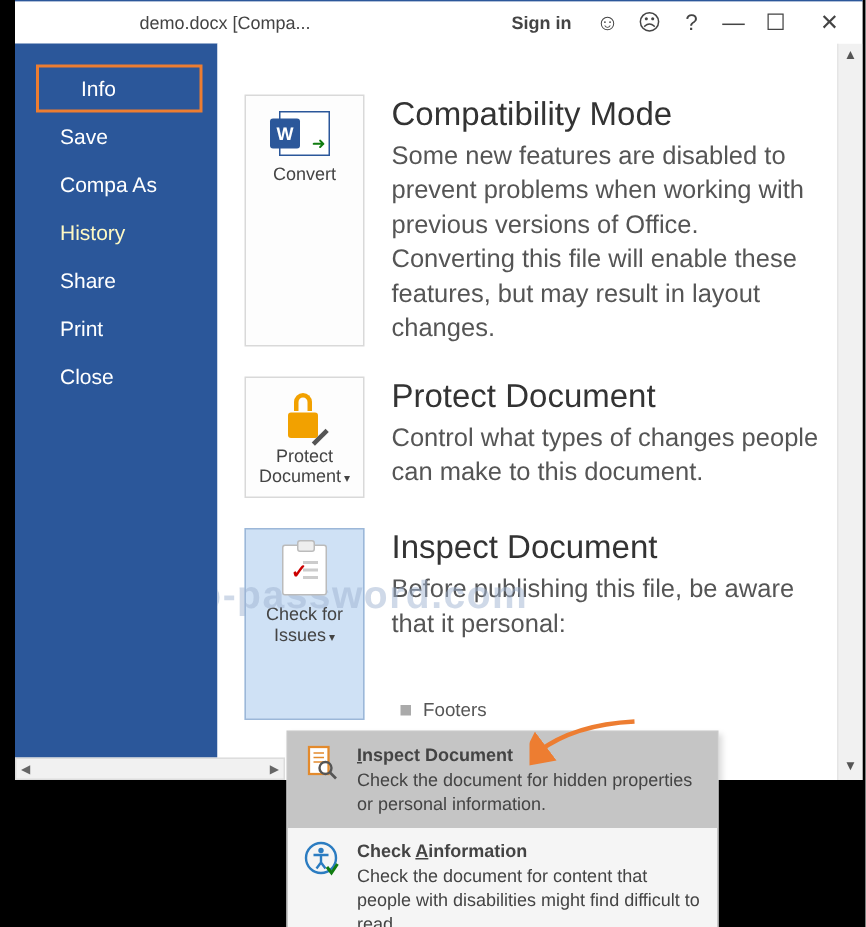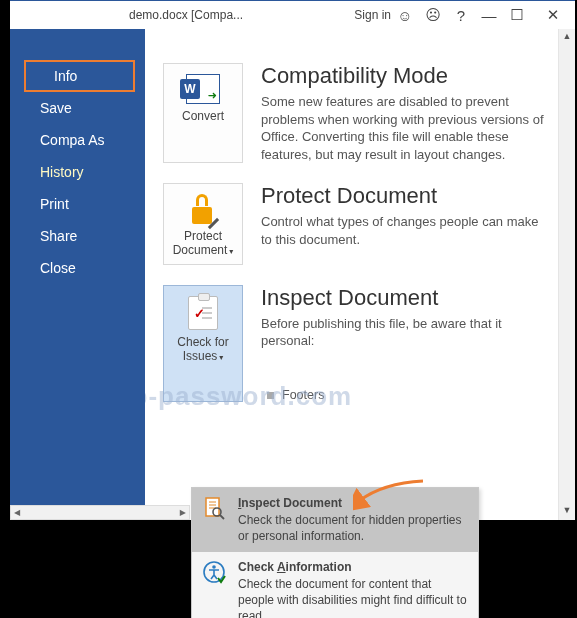--- a/index.html
+++ b/index.html
@@ -23,31 +23,31 @@
     border-top: 1px solid #2b579a;
   }
   .titlebar {
     height: 28px;
     display: flex;
     align-items: center;
     background: #fff;
     font-size: 12px;
     color: #444;
   }
-  .title-left { margin-left: 119px; flex: 0 0 auto; white-space: nowrap; overflow: hidden; text-overflow: ellipsis; max-width: 120px; }
+  .title-left { margin-left: 83px; flex: 0 0 auto; white-space: nowrap; overflow: hidden; text-overflow: ellipsis; max-width: 120px; }
   .title-gap { flex: 1; }
-  .signin { cursor: default; }
+  .signin { margin-right: 10px; cursor: default; font-weight: bold; }
   .tb-icon { width: 28px; text-align: center; font-size: 15px; color: #444; }
   .tb-close { width: 44px; text-align: center; font-size: 15px; color: #444; }
   .layout { display: flex; height: calc(100% - 28px); }
   .sidebar {
     width: 135px;
     background: #2b579a;
     color: #fff;
-    padding-top: 31px;
+    padding-top: 14px;
     font-size: 14px;
   }
   .side-item {
     padding: 8px 14px 8px 30px;
     cursor: default;
   }
   .side-item.history { color: #fef9c3; }
   .side-item.selected {
     border: 2px solid #ed7d31;
     padding: 6px 12px 6px 28px;
@@ -84,21 +84,21 @@
     padding: 10px 4px 6px;
     font-size: 12px;
     color: #444;
     display: flex; flex-direction: column; align-items: center; gap: 6px;
   }
   .big-btn .lbl { line-height: 1.15; }
   .big-btn .caret { font-size: 8px; margin-left: 2px; }
   .big-btn.selected { background: #cfe1f5; border-color: #9cb7d8; }
   .text-block { flex: 1; padding-right: 6px; }
   .h { font-size: 22px; font-weight: 400; color: #333; margin-bottom: 4px; }
-  .desc { font-size: 13px; color: #555; line-height: 1.35; }
+  .desc { font-size: 17px; color: #555; line-height: 1.35; }
   .bullets { margin-top: 4px; font-size: 12.5px; color: #555; }
   .bullets .row { margin-left: 6px; margin-top: 38px; }
   .sq { display:inline-block; width:7px; height:7px; background:#aaa; margin-right:8px; vertical-align:middle; }
   .watermark {
     position: absolute; left: -40px; top: 352px;
     font-size: 26px; color: rgba(160,180,210,0.5);
     font-weight: 600; letter-spacing: 1px;
     pointer-events:none;
   }
   
@@ -199,22 +199,22 @@
     <div class="tb-icon">☐</div>
     <div class="tb-close">✕</div>
   </div>
 
   <div class="layout">
     <div class="sidebar">
       <div class="side-item selected">Info</div>
       <div class="side-item">Save</div>
       <div class="side-item">Compa As</div>
       <div class="side-item history">History</div>
+      <div class="side-item">Share</div>
       <div class="side-item">Print</div>
-      <div class="side-item">Share</div>
       <div class="side-item">Close</div>
     </div>
 
     <div class="main">
       <div class="scroll">
         <div class="up">▲</div>
         <div class="track"></div>
         <div class="down">▼</div>
       </div>
       <div class="watermark">top-password.com</div>

